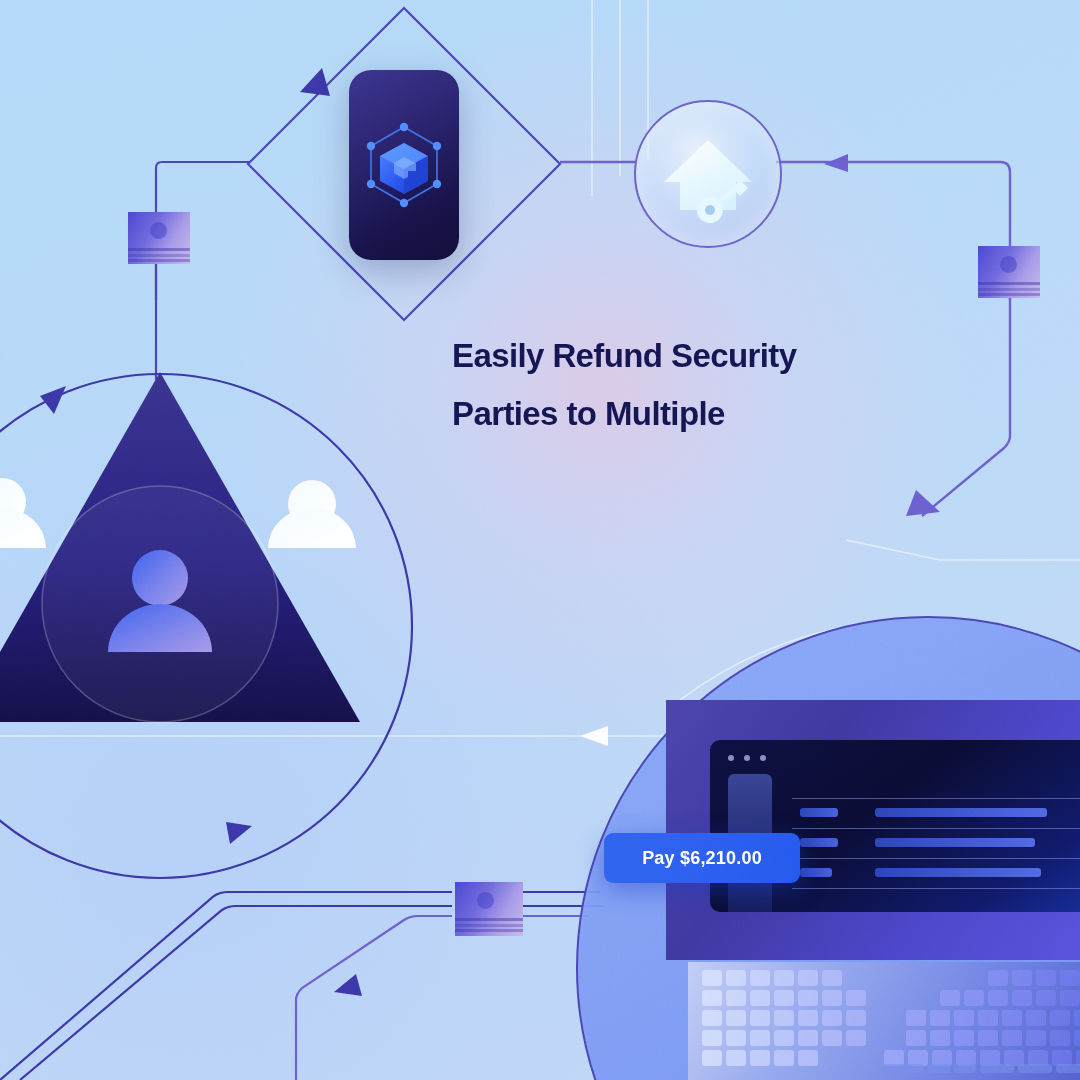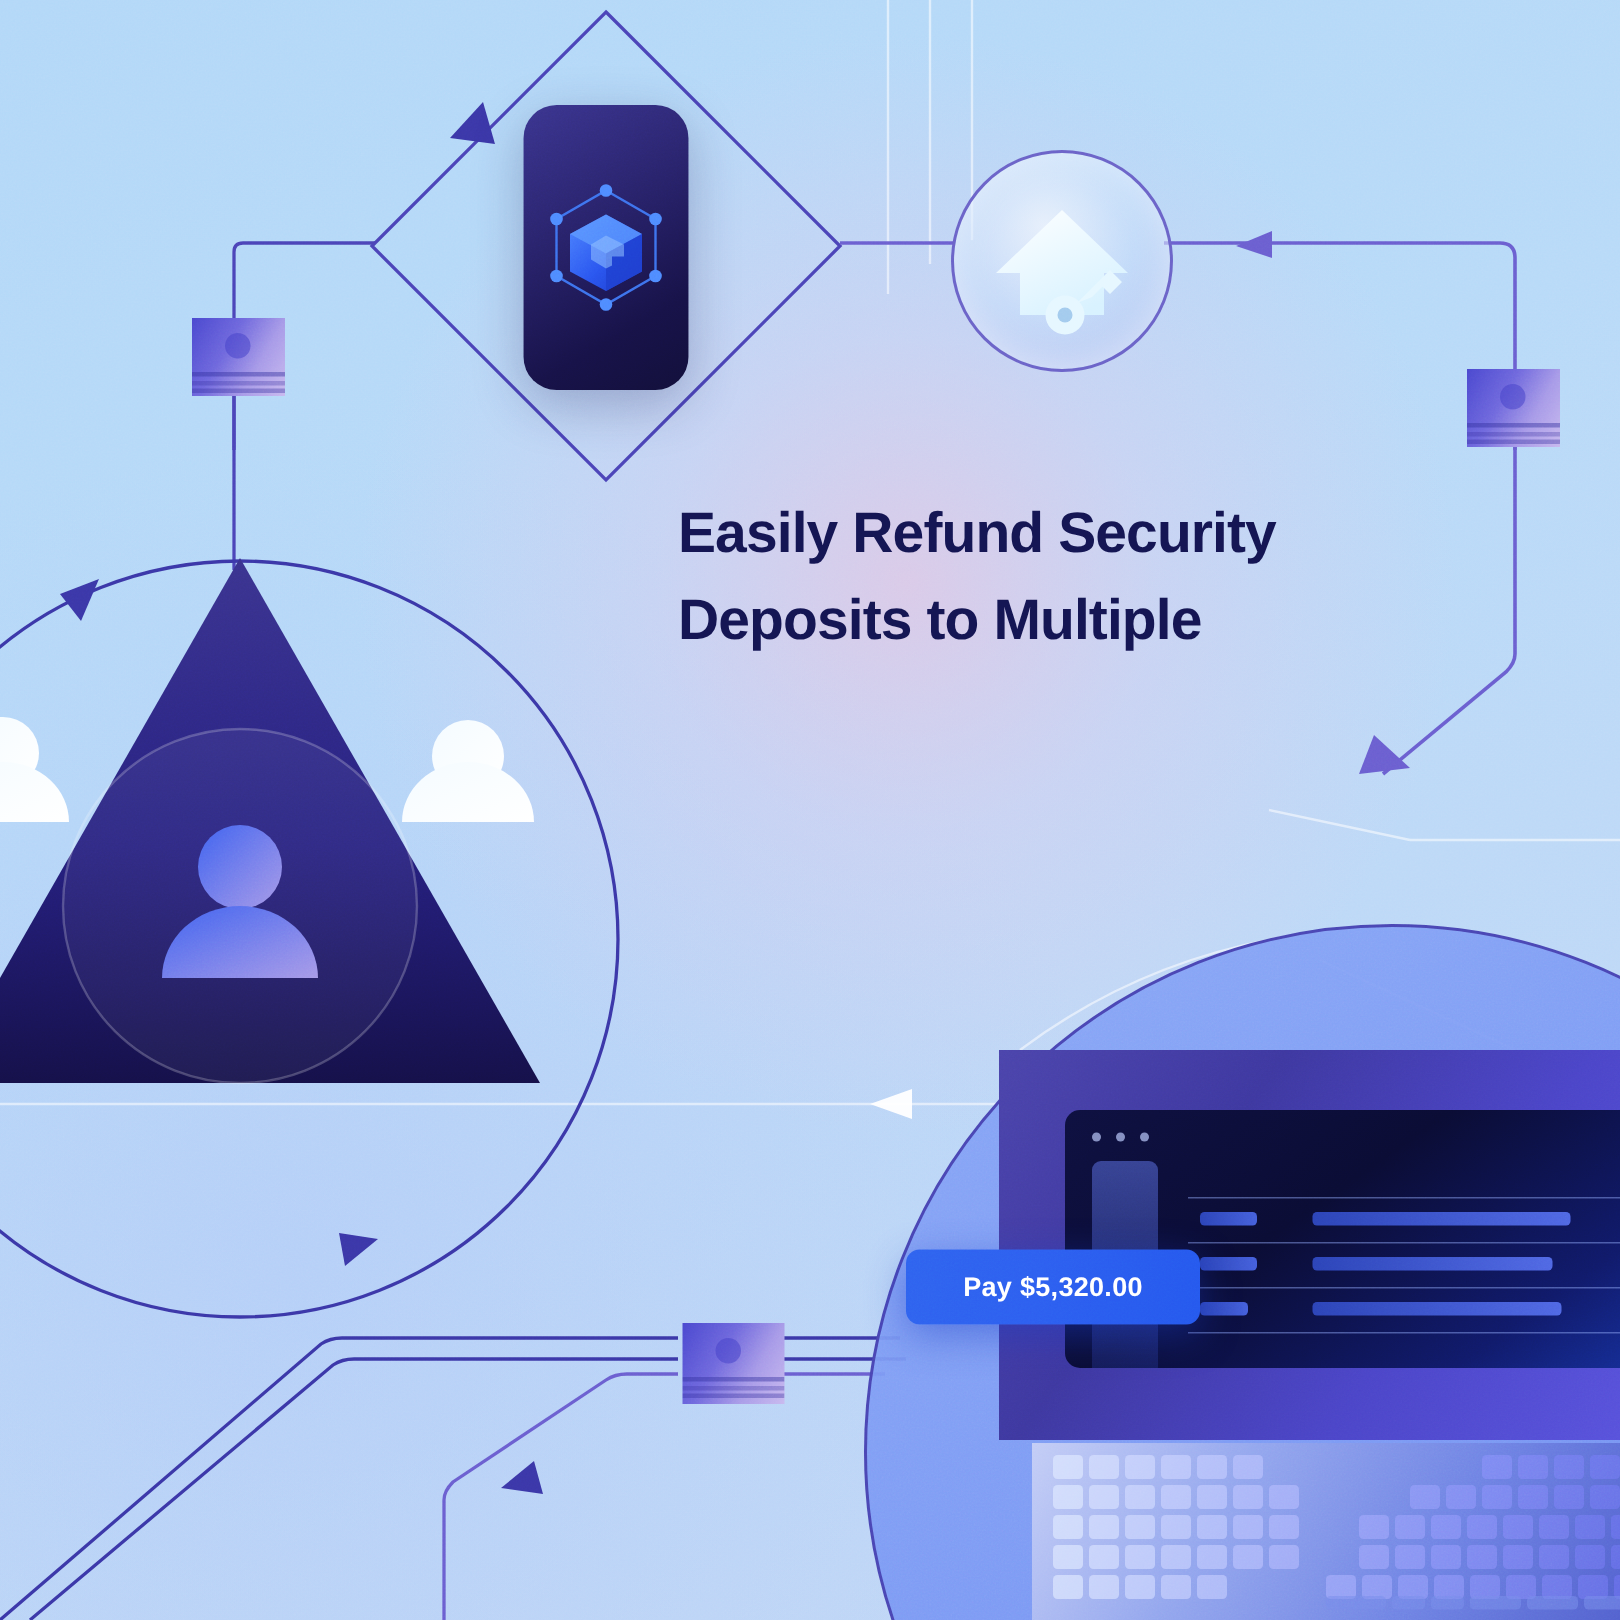--- a/index.html
+++ b/index.html
@@ -13,21 +13,21 @@
       radial-gradient(circle at 56% 36%, rgba(232,196,226,0.70) 0%, rgba(228,200,235,0.35) 18%, rgba(190,214,246,0.0) 40%),
       radial-gradient(circle at 18% 78%, rgba(176,200,248,0.55) 0%, rgba(182,217,247,0) 45%),
       linear-gradient(160deg,#b3d8f8 0%, #b8daf8 38%, #bdd9f7 62%, #c2d7f6 100%);
   }
   .lyr{position:absolute;inset:0;}
   svg.lyr{width:1080px;height:1080px;display:block;}
 
   
   #headline{
     position:absolute;left:452px;top:327px;width:520px;
-    color:#141552;font-weight:bold;font-size:38px;line-height:58px;
+    color:#141552;font-weight:bold;font-size:33px;line-height:58px;
     letter-spacing:-0.6px;
   }
   #headline .ln{display:block;white-space:nowrap;}
 
   
   #device{
     position:absolute;left:349px;top:70px;width:110px;height:190px;
     border-radius:22px;
     background:linear-gradient(150deg,#3b3590 0%,#2b2570 35%,#171248 75%,#120f3a 100%);
     box-shadow:0 10px 34px rgba(30,30,90,.28);
@@ -380,26 +380,26 @@
           <div class="key" style="left: 240px; top: 102px; width: 22px; height: 9px; background: rgba(120, 140, 235, 0.55);"></div>
           <div class="key" style="left: 266px; top: 102px; width: 22px; height: 9px; background: rgba(120, 140, 235, 0.55);"></div>
           <div class="key" style="left: 292px; top: 102px; width: 34px; height: 9px; background: rgba(120, 140, 235, 0.55);"></div>
           <div class="key" style="left: 330px; top: 102px; width: 34px; height: 9px; background: rgba(120, 140, 235, 0.55);"></div>
           <div class="key" style="left: 368px; top: 102px; width: 30px; height: 9px; background: rgba(120, 140, 235, 0.55);"></div>
         </div>
     </div>
   </div>
 
   <div id="paypill">
-    <span>Pay $5,320.00</span>
+    <span>Pay $6,210.00</span>
   </div>
 
   <div id="headline">
     <span class="ln">Easily Refund Security</span>
-    <span class="ln">Deposits to Multiple</span>
+    <span class="ln">Parties to Multiple</span>
   </div>
 
   <svg id="grain" viewBox="0 0 1080 1080">
     <filter id="nz">
         <feTurbulence type="fractalNoise" baseFrequency="0.85" numOctaves="3"></feTurbulence>
       </filter>
     <rect width="1080" height="1080" filter="url(#nz)" opacity="0.35"></rect>
   </svg>
 
 </div>

